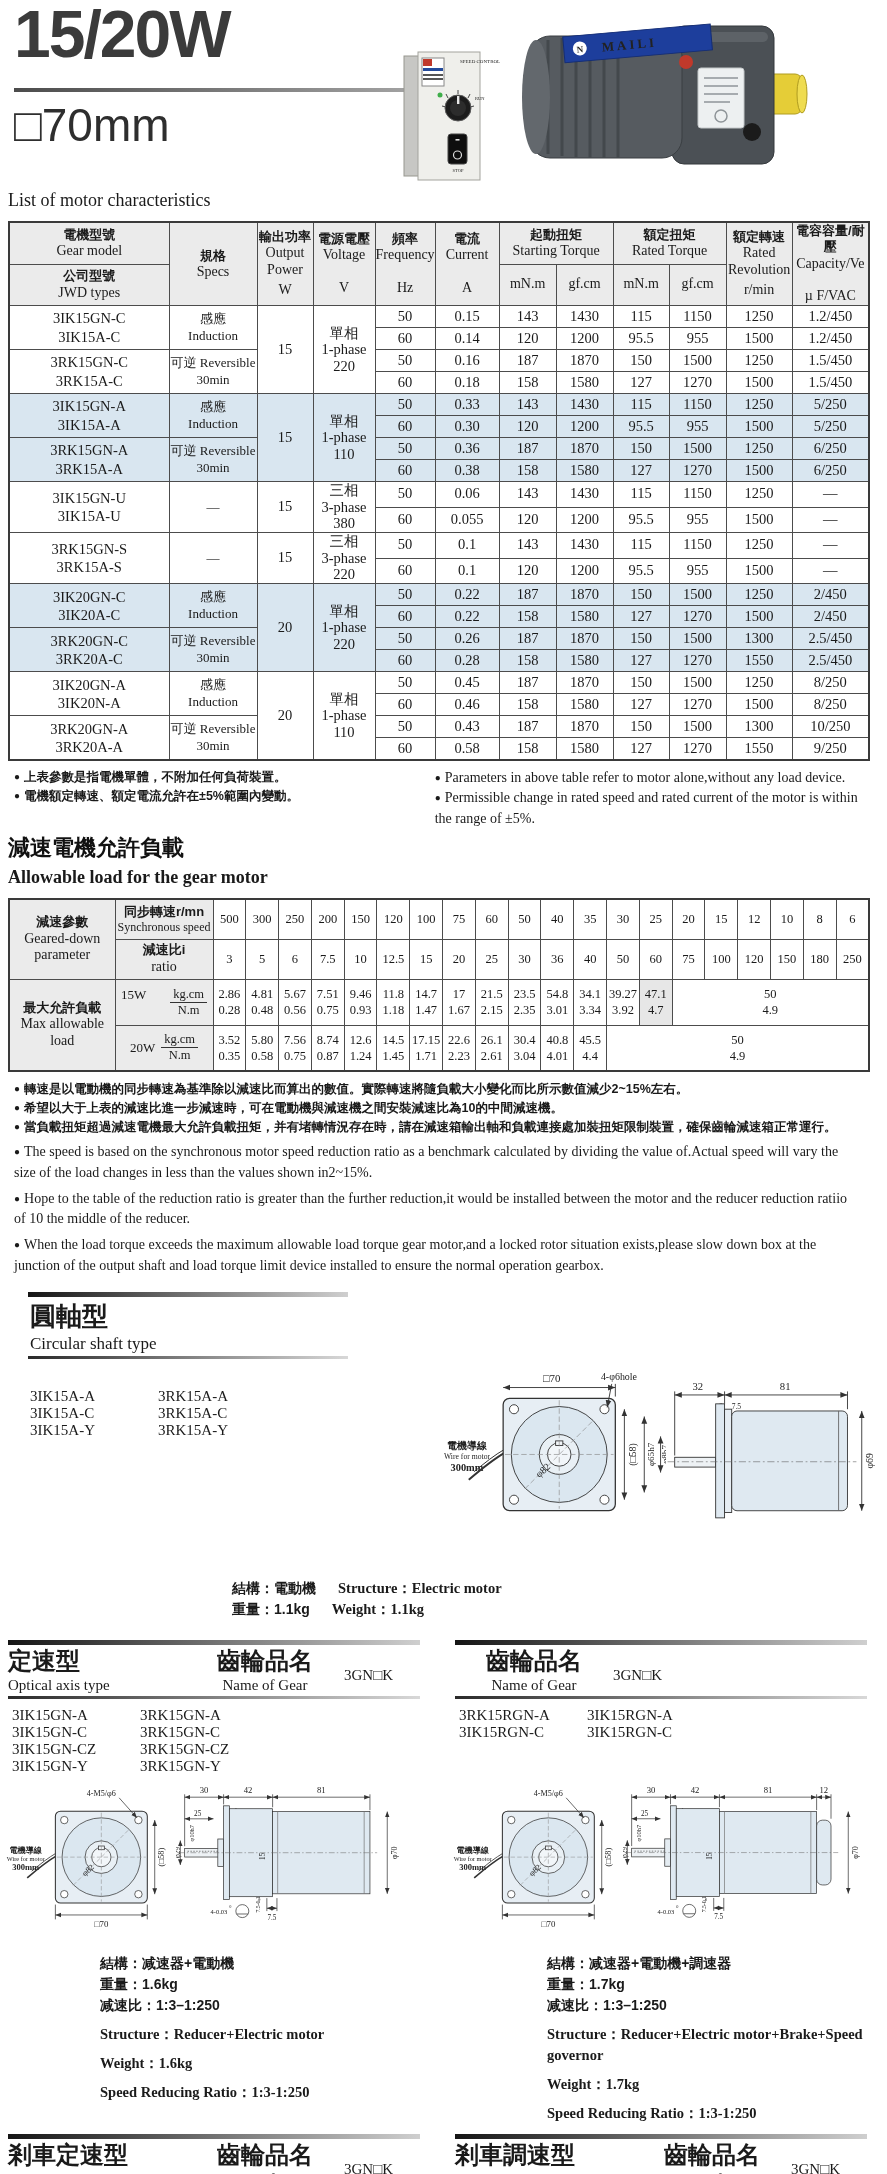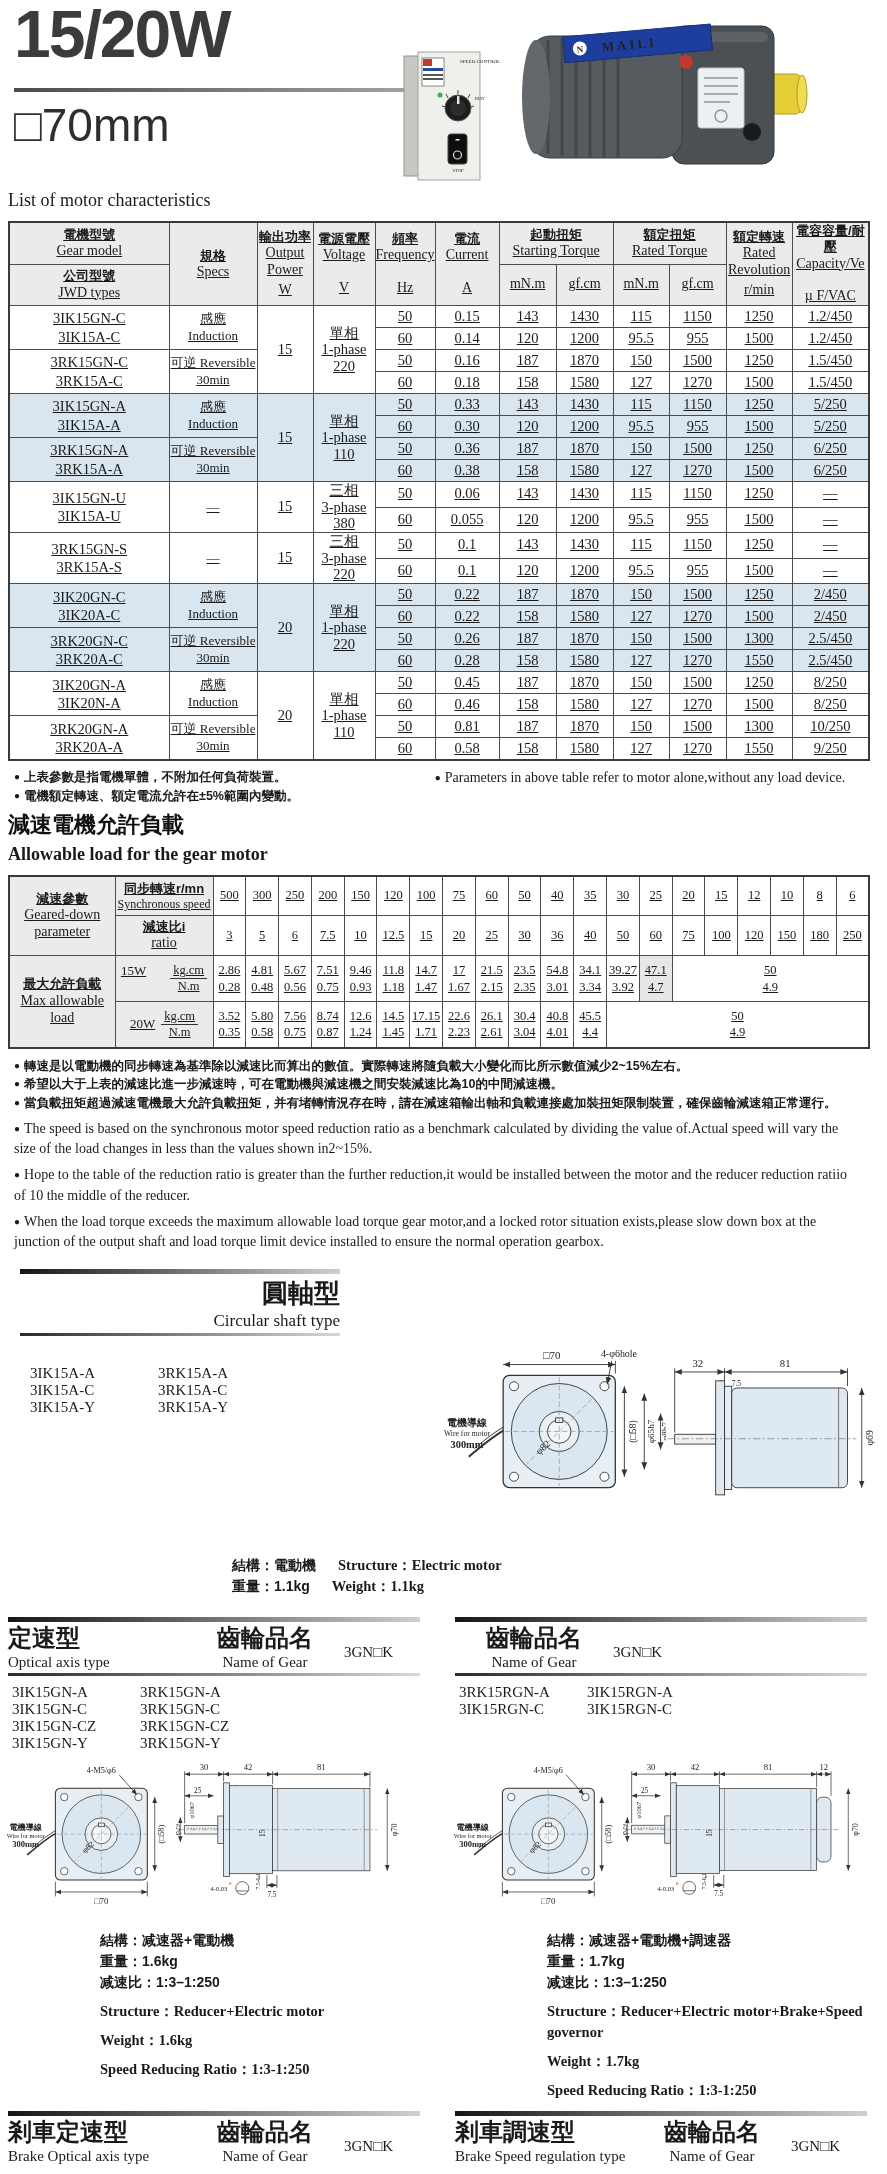--- a/index.html
+++ b/index.html
@@ -14,21 +14,21 @@
   .photo{position:absolute;}
   #controller-photo{left:402px;top:50px;}
   #motor-photo{left:502px;top:10px;}
 
   
   .sec-zh{margin:4px 0 0 8px;font:700 22px "Liberation Sans",sans-serif;color:#111;}
   .sec-en{margin:4px 0 5px 8px;font:400 18px "Liberation Serif",serif;}
   .sec-en.b{font-weight:700;}
 
   
-  table{border-collapse:collapse;table-layout:fixed;margin:10px 0 0 8px;border:2px solid #3a3a3a;text-decoration:underline;}
+  table{border-collapse:collapse;table-layout:fixed;margin:10px 0 0 8px;border:2px solid #3a3a3a;}
   th,td{border:1px solid #4c4c4c;padding:0;text-align:center;vertical-align:middle;}
   th{background:#ebebeb;font-weight:normal;}
   .zh-h{font:700 13px "Liberation Sans",sans-serif;line-height:1.25;}
   .en-h{font:400 14px "Liberation Serif",serif;line-height:1.2;}
   .u{margin-top:3px;}
   #motor-table td{font-size:14.5px;height:21px;line-height:1.1;}
   #motor-table .mcell div,#motor-table .scell div{line-height:1.25;}
   #motor-table .scell .sp{font-size:13px;}
   .sh{background:#d9e6f0;}
   #load-table th,#load-table td{font-size:12.5px;}
@@ -42,21 +42,21 @@
   .n-zh{font:600 12.5px "Liberation Sans",sans-serif;line-height:1.5;}
   .n-en{font:400 14px "Liberation Serif",serif;line-height:1.45;}
   .blt{margin-right:4px;font-size:10px;vertical-align:1px;}
   .notes2{margin:8px 0 10px 14px;}
   .n-gap{height:6px;}
 
   
   .rule-a{height:5px;background:linear-gradient(to right,#151515,#cfcfcf);}
   .rule-b{height:3px;background:linear-gradient(to right,#2a2a2a,#d8d8d8);margin-top:2px;}
   .circ{position:relative;height:348px;margin-top:8px;}
-  .circ-head{position:absolute;left:20px;top:6px;width:320px;text-align:right;}
+  .circ-head{position:absolute;left:28px;top:6px;width:320px;}
   .d-title{font:700 26px "Liberation Sans",sans-serif;margin:2px 0 0 2px;}
   .d-sub{font:400 17px "Liberation Serif",serif;margin:0 0 2px 2px;}
   .m-row{display:flex;font-size:15px;}
   .m-row span{width:128px;display:inline-block;}
   .circ-models{position:absolute;left:30px;top:102px;}
   #circ-front{position:absolute;left:438px;top:78px;}
   #circ-side{position:absolute;left:664px;top:84px;}
   .circ-struct{position:absolute;left:232px;top:292px;}
   .s-zh{font:600 14px "Liberation Sans",sans-serif;line-height:1.5;}
   .s-en{font:700 14.5px "Liberation Serif",serif;line-height:1.45;margin-top:8px;}
@@ -522,21 +522,21 @@
         <tr>
           <td class="mcell" rowspan="2">
             <div>3RK20GN-A</div>
             <div>3RK20A-A</div>
           </td>
           <td class="scell" rowspan="2">
             <div class="sp">可逆 Reversible</div>
             <div class="sp">30min</div>
           </td>
           <td class="">50</td>
-          <td class="">0.81</td>
+          <td class="">0.43</td>
           <td class="">187</td>
           <td class="">1870</td>
           <td class="">150</td>
           <td class="">1500</td>
           <td class="">1300</td>
           <td class="">10/250</td>
         </tr>
         <tr>
           <td class="">60</td>
           <td class="">0.58</td>
@@ -550,20 +550,21 @@
       </tbody>
     </table>
 
   <div class="notes">
     <div class="ncol" style="width:408px">
       <div class="n-zh"><span class="blt">●</span><span>上表參數是指電機單體，不附加任何負荷裝置。</span></div>
       <div class="n-zh"><span class="blt">●</span><span>電機額定轉速、額定電流允許在±5%範圍內變動。</span></div>
     </div>
     <div class="ncol" style="width:440px">
       <div class="n-en"><span class="blt">●</span><span>Parameters in above table refer to motor alone,without any load device.</span></div>
+      <div class="n-en"><span class="blt">●</span><span>Permissible change in rated speed and rated current of the motor is within the range of ±5%.</span></div>
     </div>
   </div>
 
   <h2 class="sec-zh">減速電機允許負載</h2>
   <div class="sec-en b">Allowable load for the gear motor</div>
   <table id="load-table">
       <colgroup>
         <col style="width:106px">
         <col style="width:98px">
         <col style="width:32.8px">

